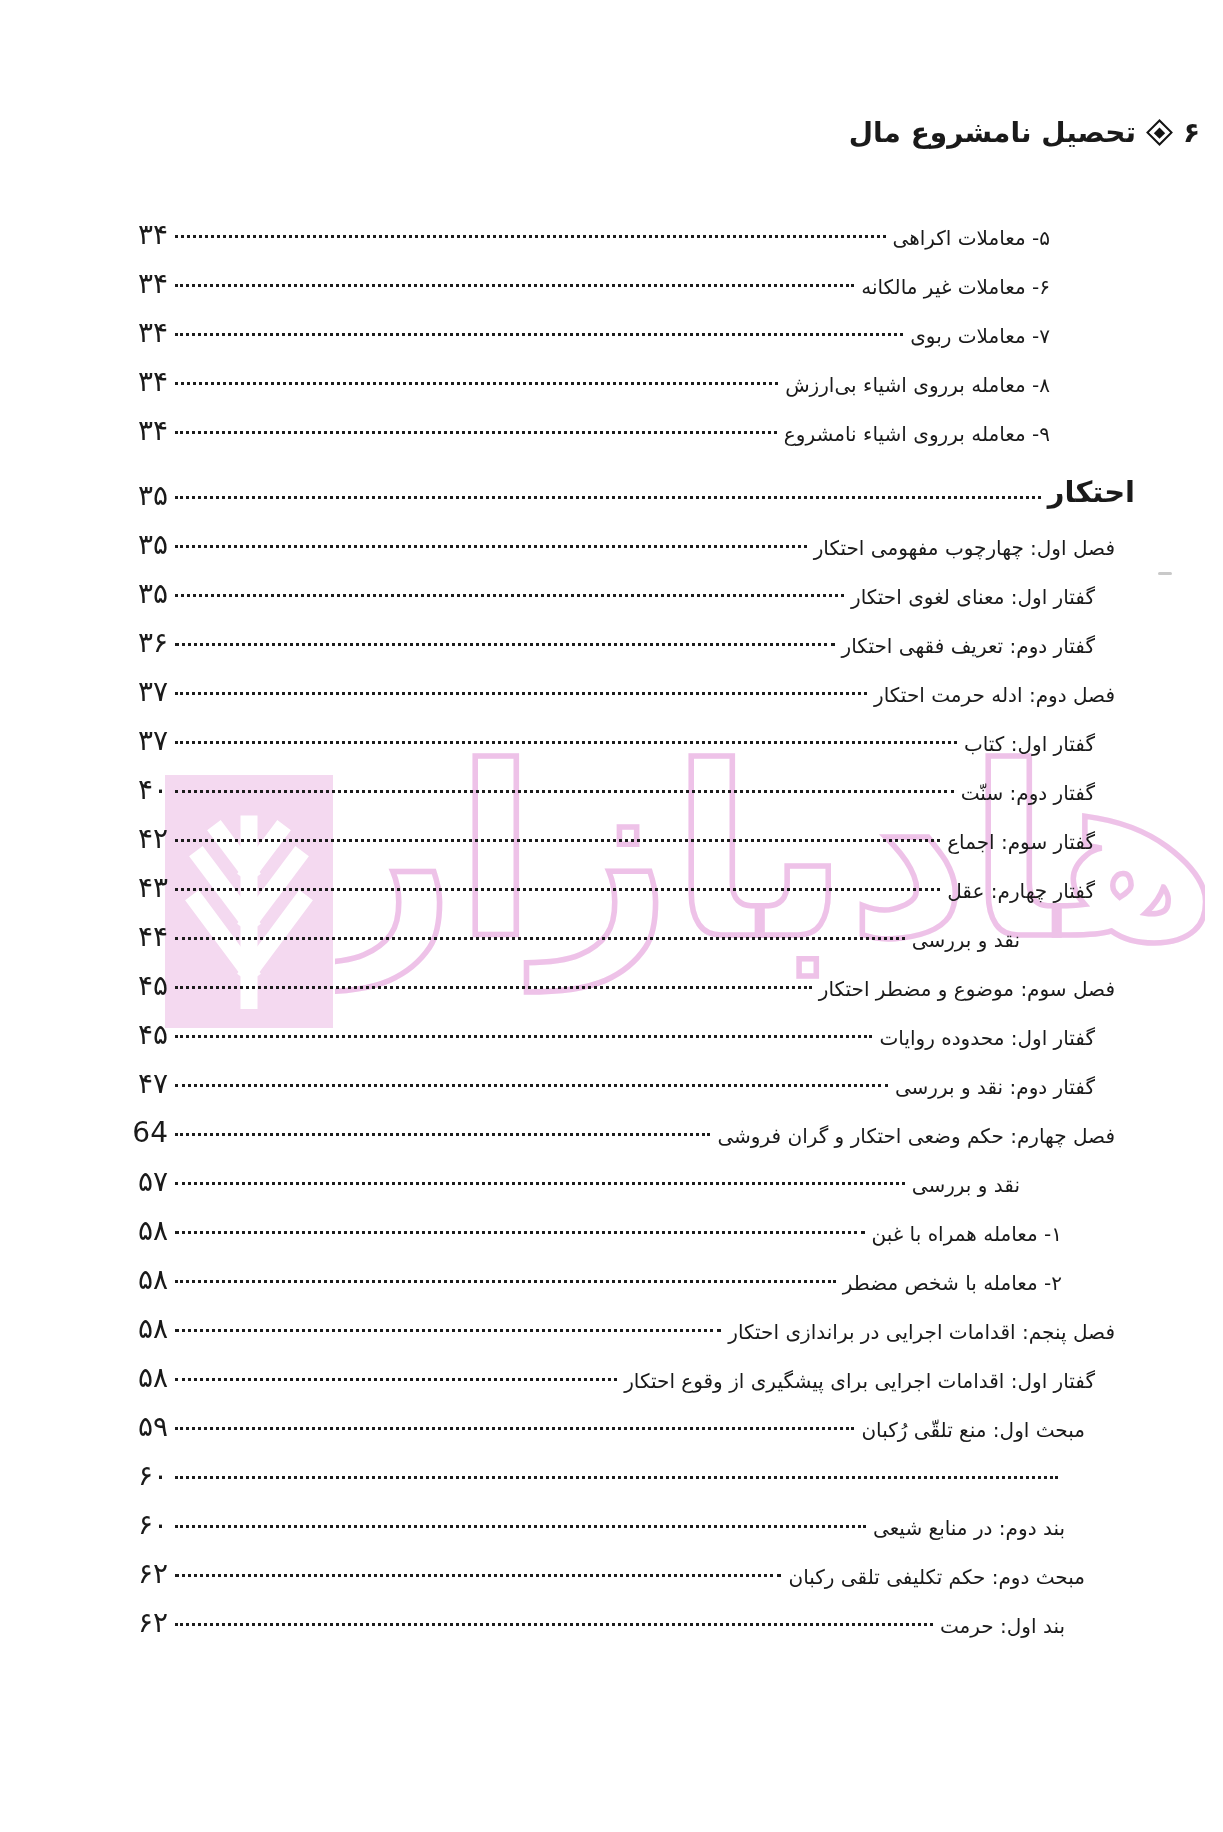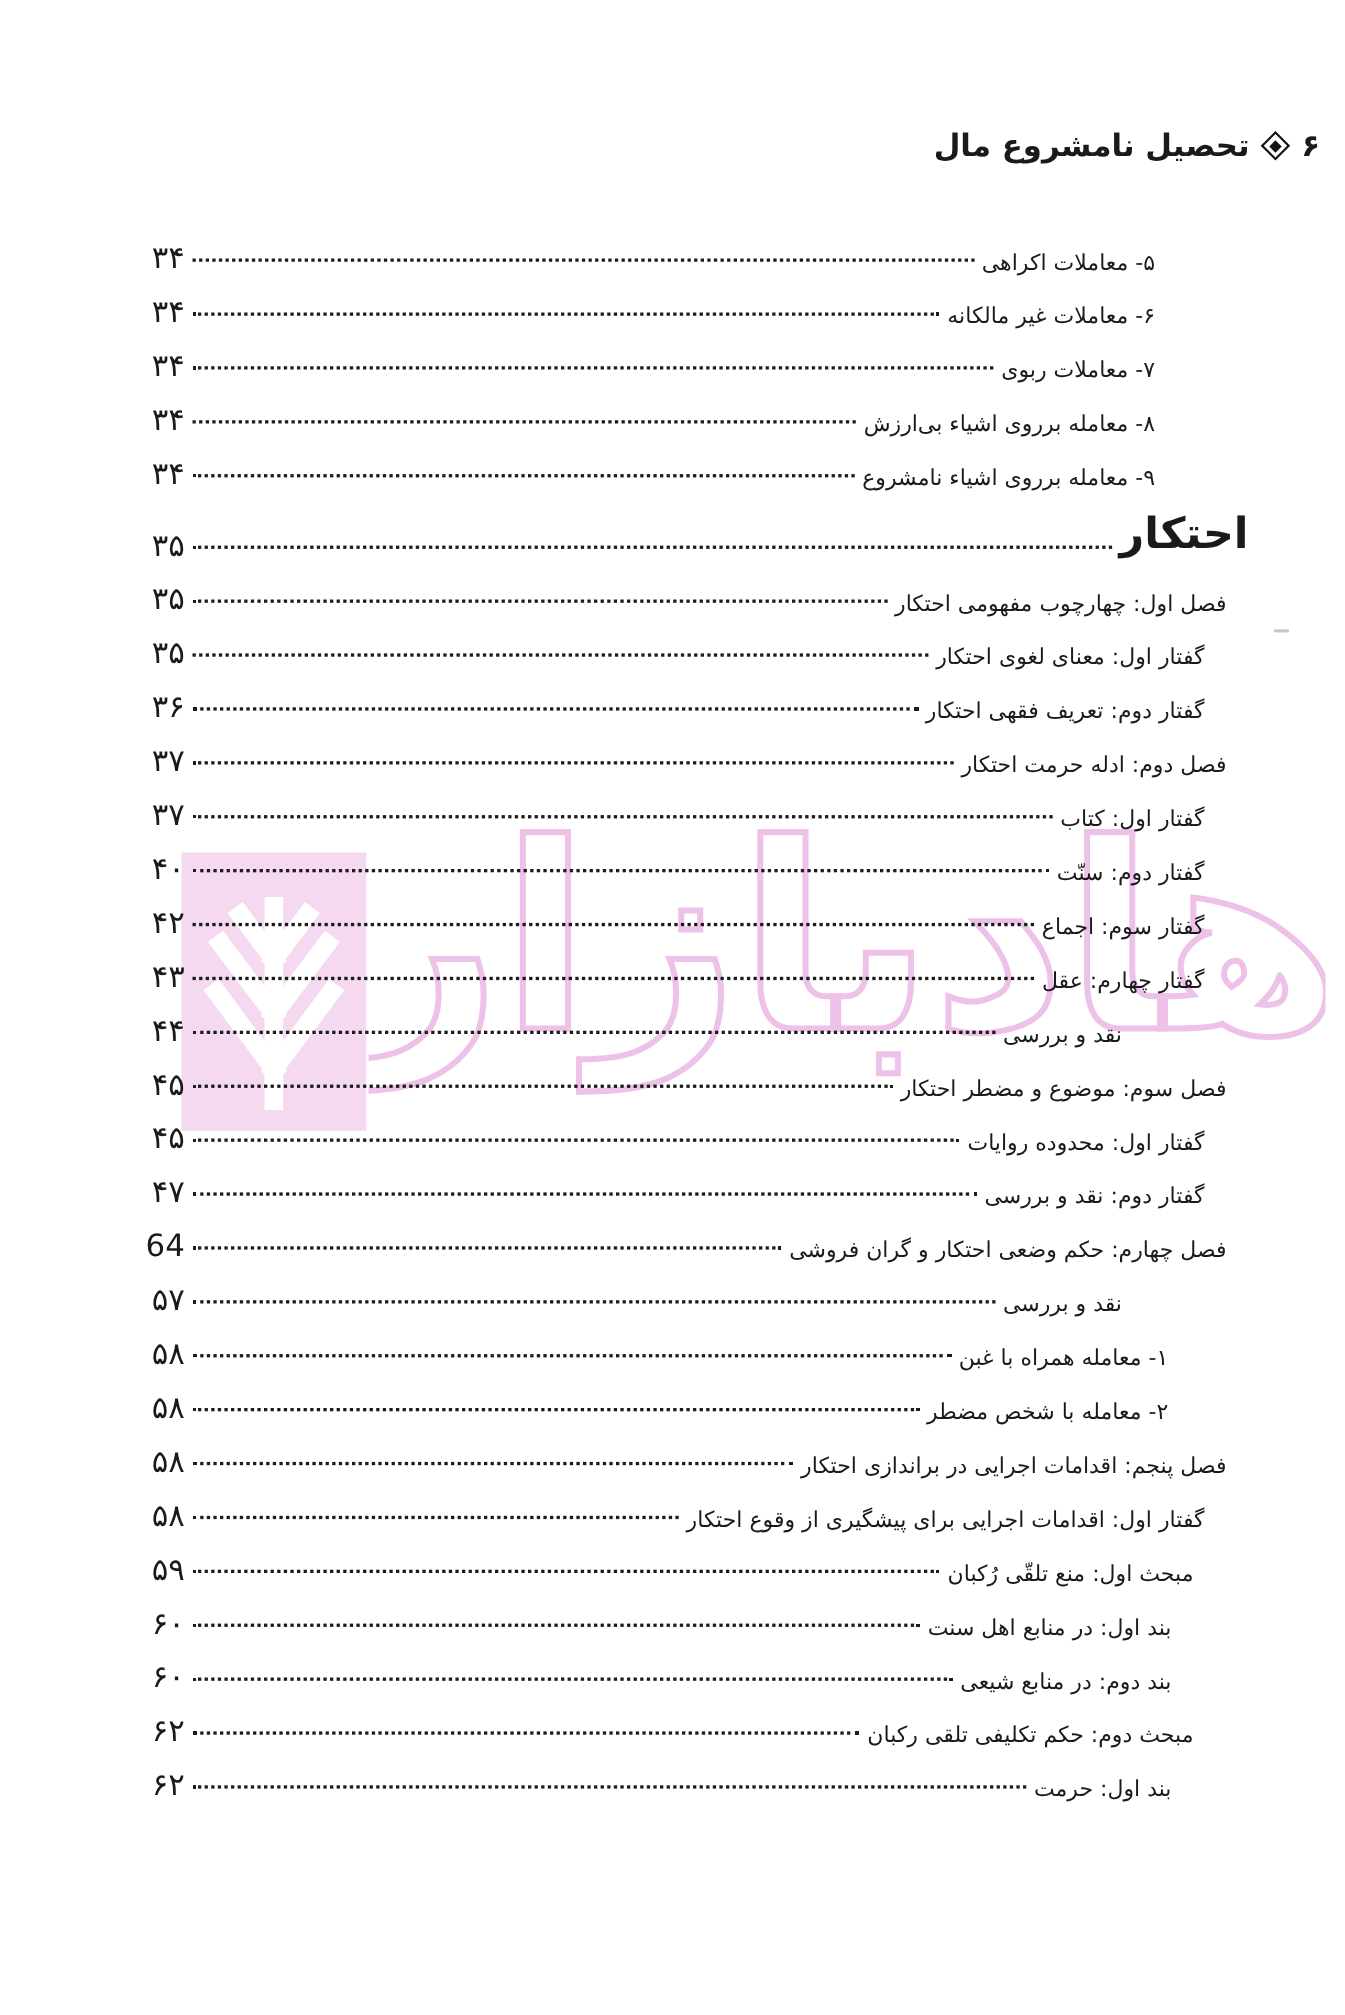--- a/index.html
+++ b/index.html
@@ -38,21 +38,21 @@
     direction:rtl;
   }
   .row .t{white-space:nowrap;font-size:20px;line-height:1.3;}
   .row .dots{
     flex:1 1 auto;height:0;align-self:flex-end;
     border-bottom:3.5px dotted #1c1c1c;
     margin:0 7px 13px 7px;min-width:12px;
   }
   .row .p{flex:0 0 46px;font-size:28px;text-align:right;direction:ltr;}
   .row.gap{margin-top:16px;}
-  .row.bold .t{font-weight:bold;font-size:39px;margin-top:14px;}
+  .row.bold .t{font-weight:bold;font-size:29px;margin-top:14px;}
   
   .lv-h1     {padding-right:65px;}
   .lv-fasl   {padding-right:85px;}
   .lv-goftar {padding-right:105px;}
   .lv-item   {padding-right:150px;}
   .lv-subitem{padding-right:138px;}
   .lv-sub    {padding-right:180px;}
   .lv-mabhas {padding-right:115px;}
   .lv-band   {padding-right:135px;}
   
@@ -213,21 +213,20 @@
       <span class="t">گفتار اول: اقدامات اجرایی برای پیشگیری از وقوع احتکار</span>
       <span class="dots"></span>
       <span class="p">۵۸</span>
     </div>
       <div class="row lv-mabhas">
       <span class="t">مبحث اول: منع تلقّی رُکبان</span>
       <span class="dots"></span>
       <span class="p">۵۹</span>
     </div>
       <div class="row lv-band">
-      <span class="t">بند اول: در منابع اهل سنت</span>
       <span class="dots"></span>
       <span class="p">۶۰</span>
     </div>
       <div class="row lv-band">
       <span class="t">بند دوم: در منابع شیعی</span>
       <span class="dots"></span>
       <span class="p">۶۰</span>
     </div>
       <div class="row lv-mabhas">
       <span class="t">مبحث دوم: حکم تکلیفی تلقی رکبان</span>

